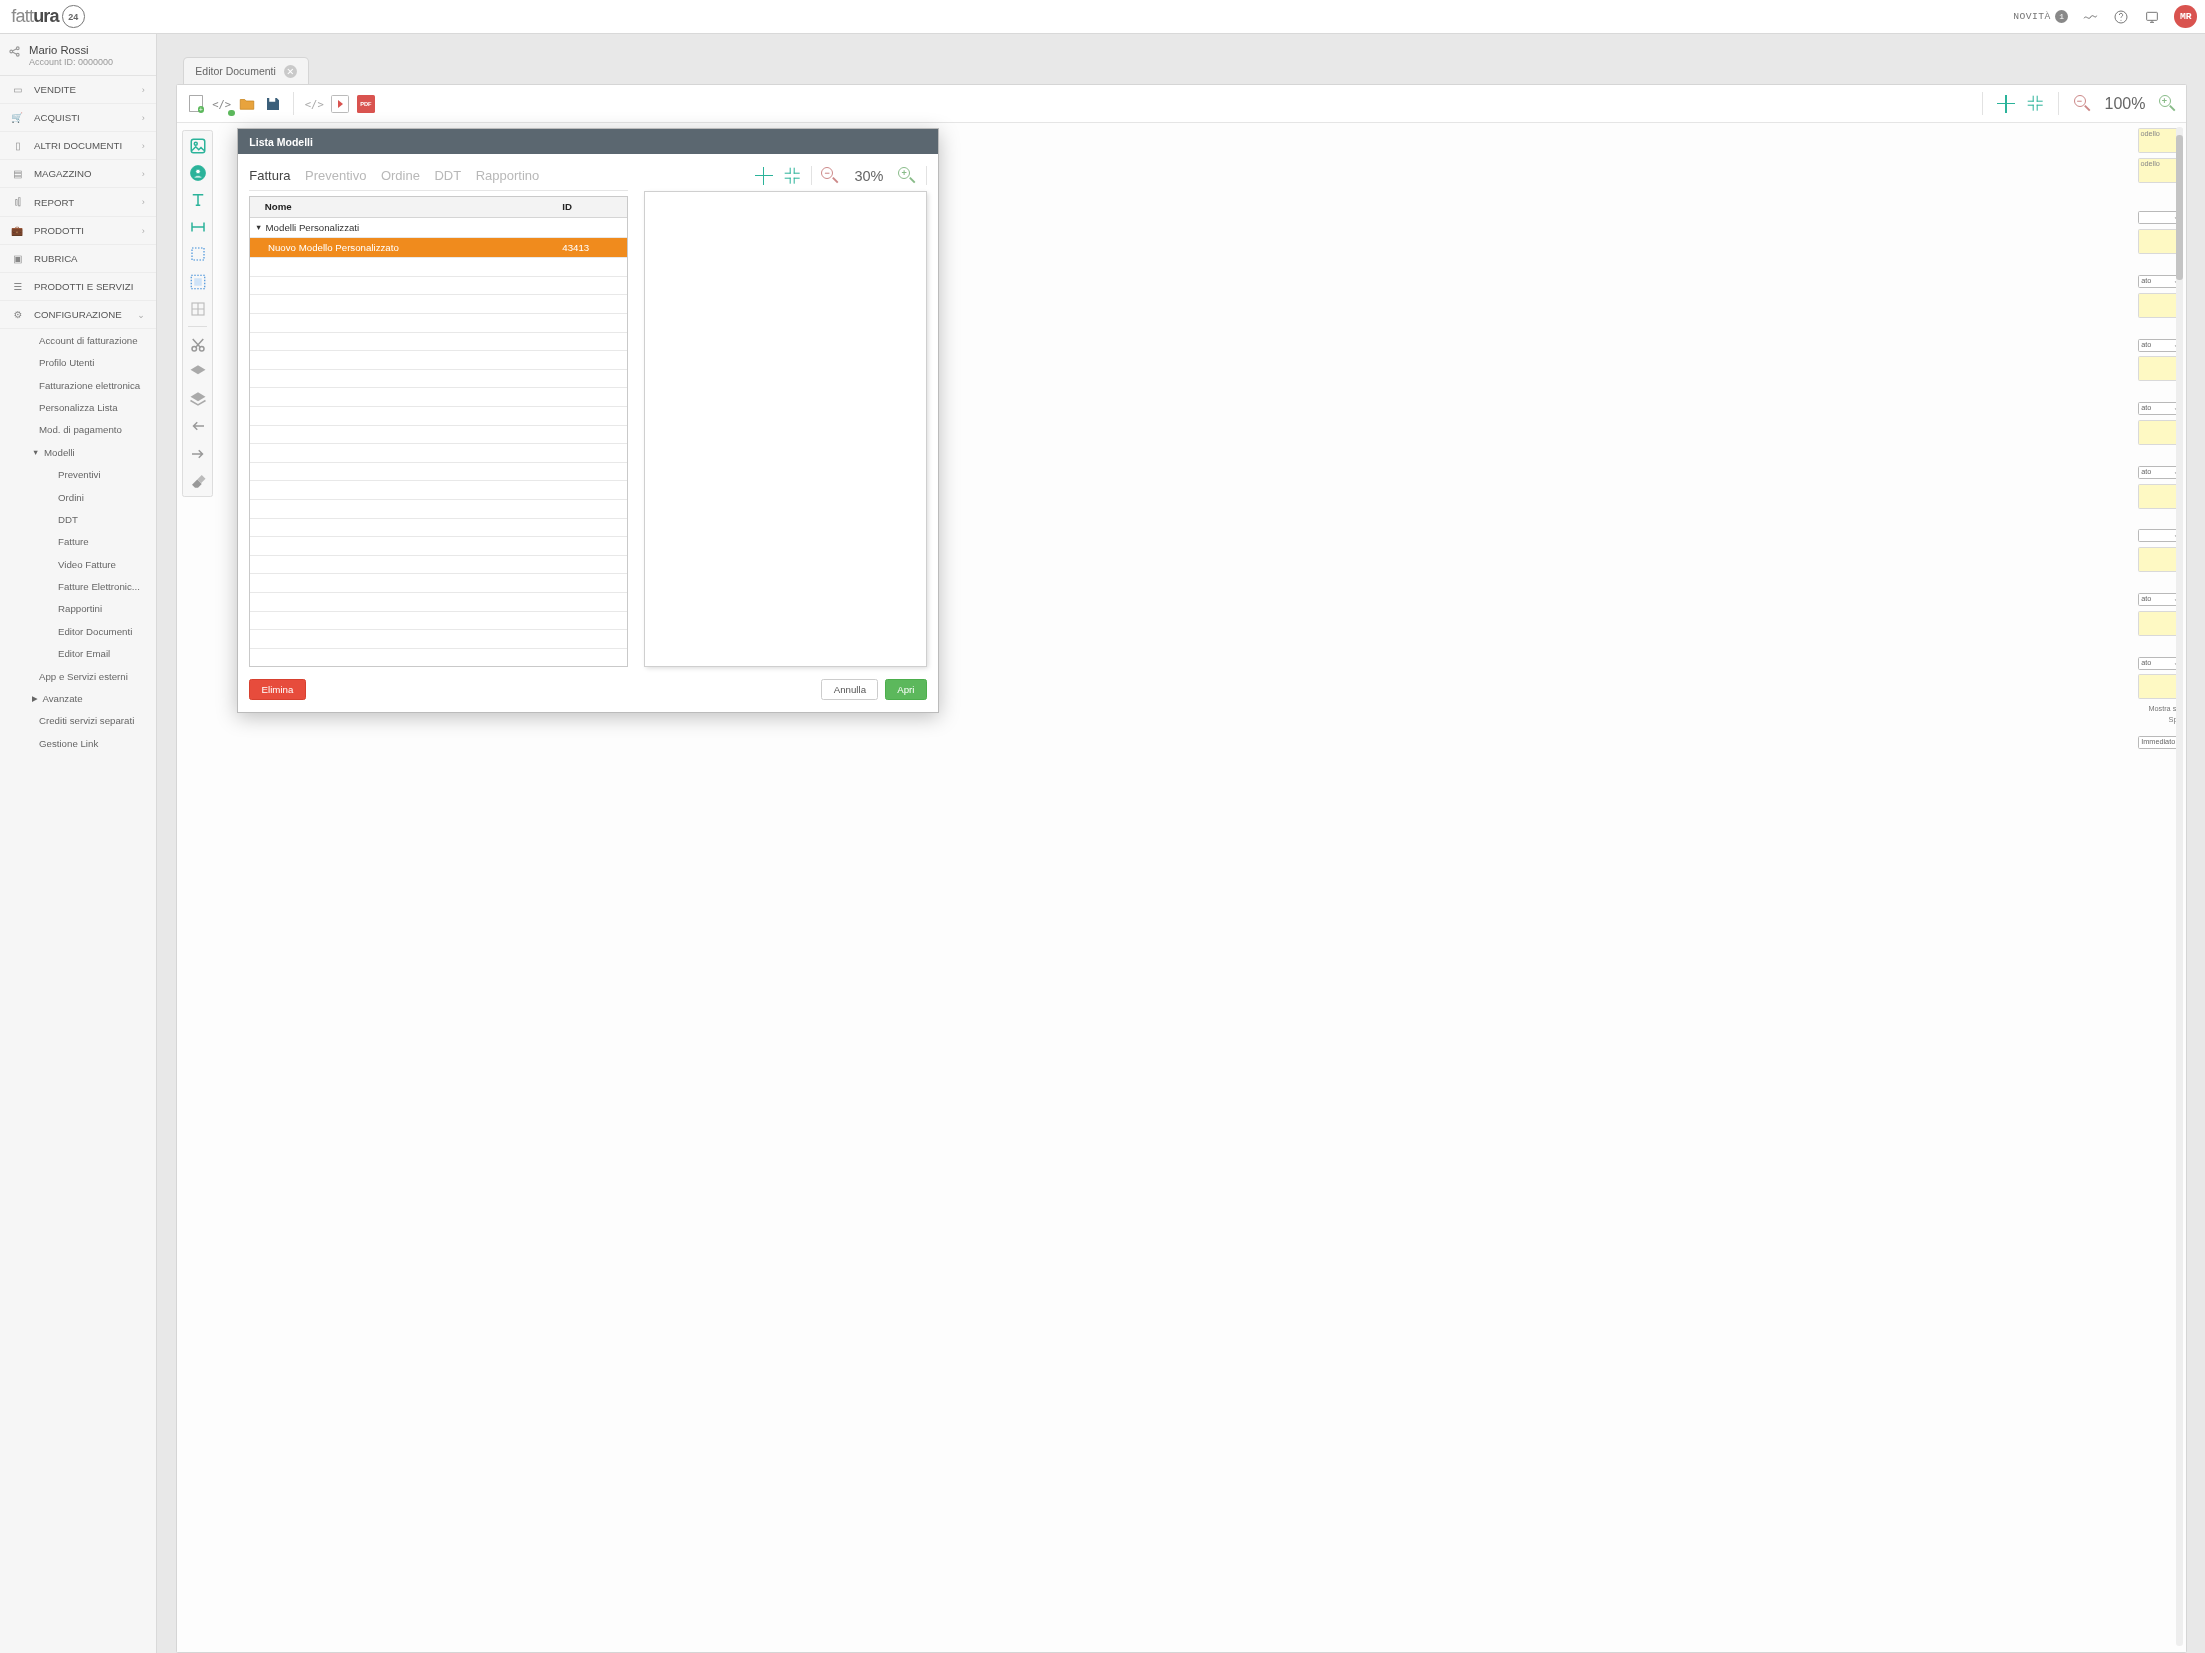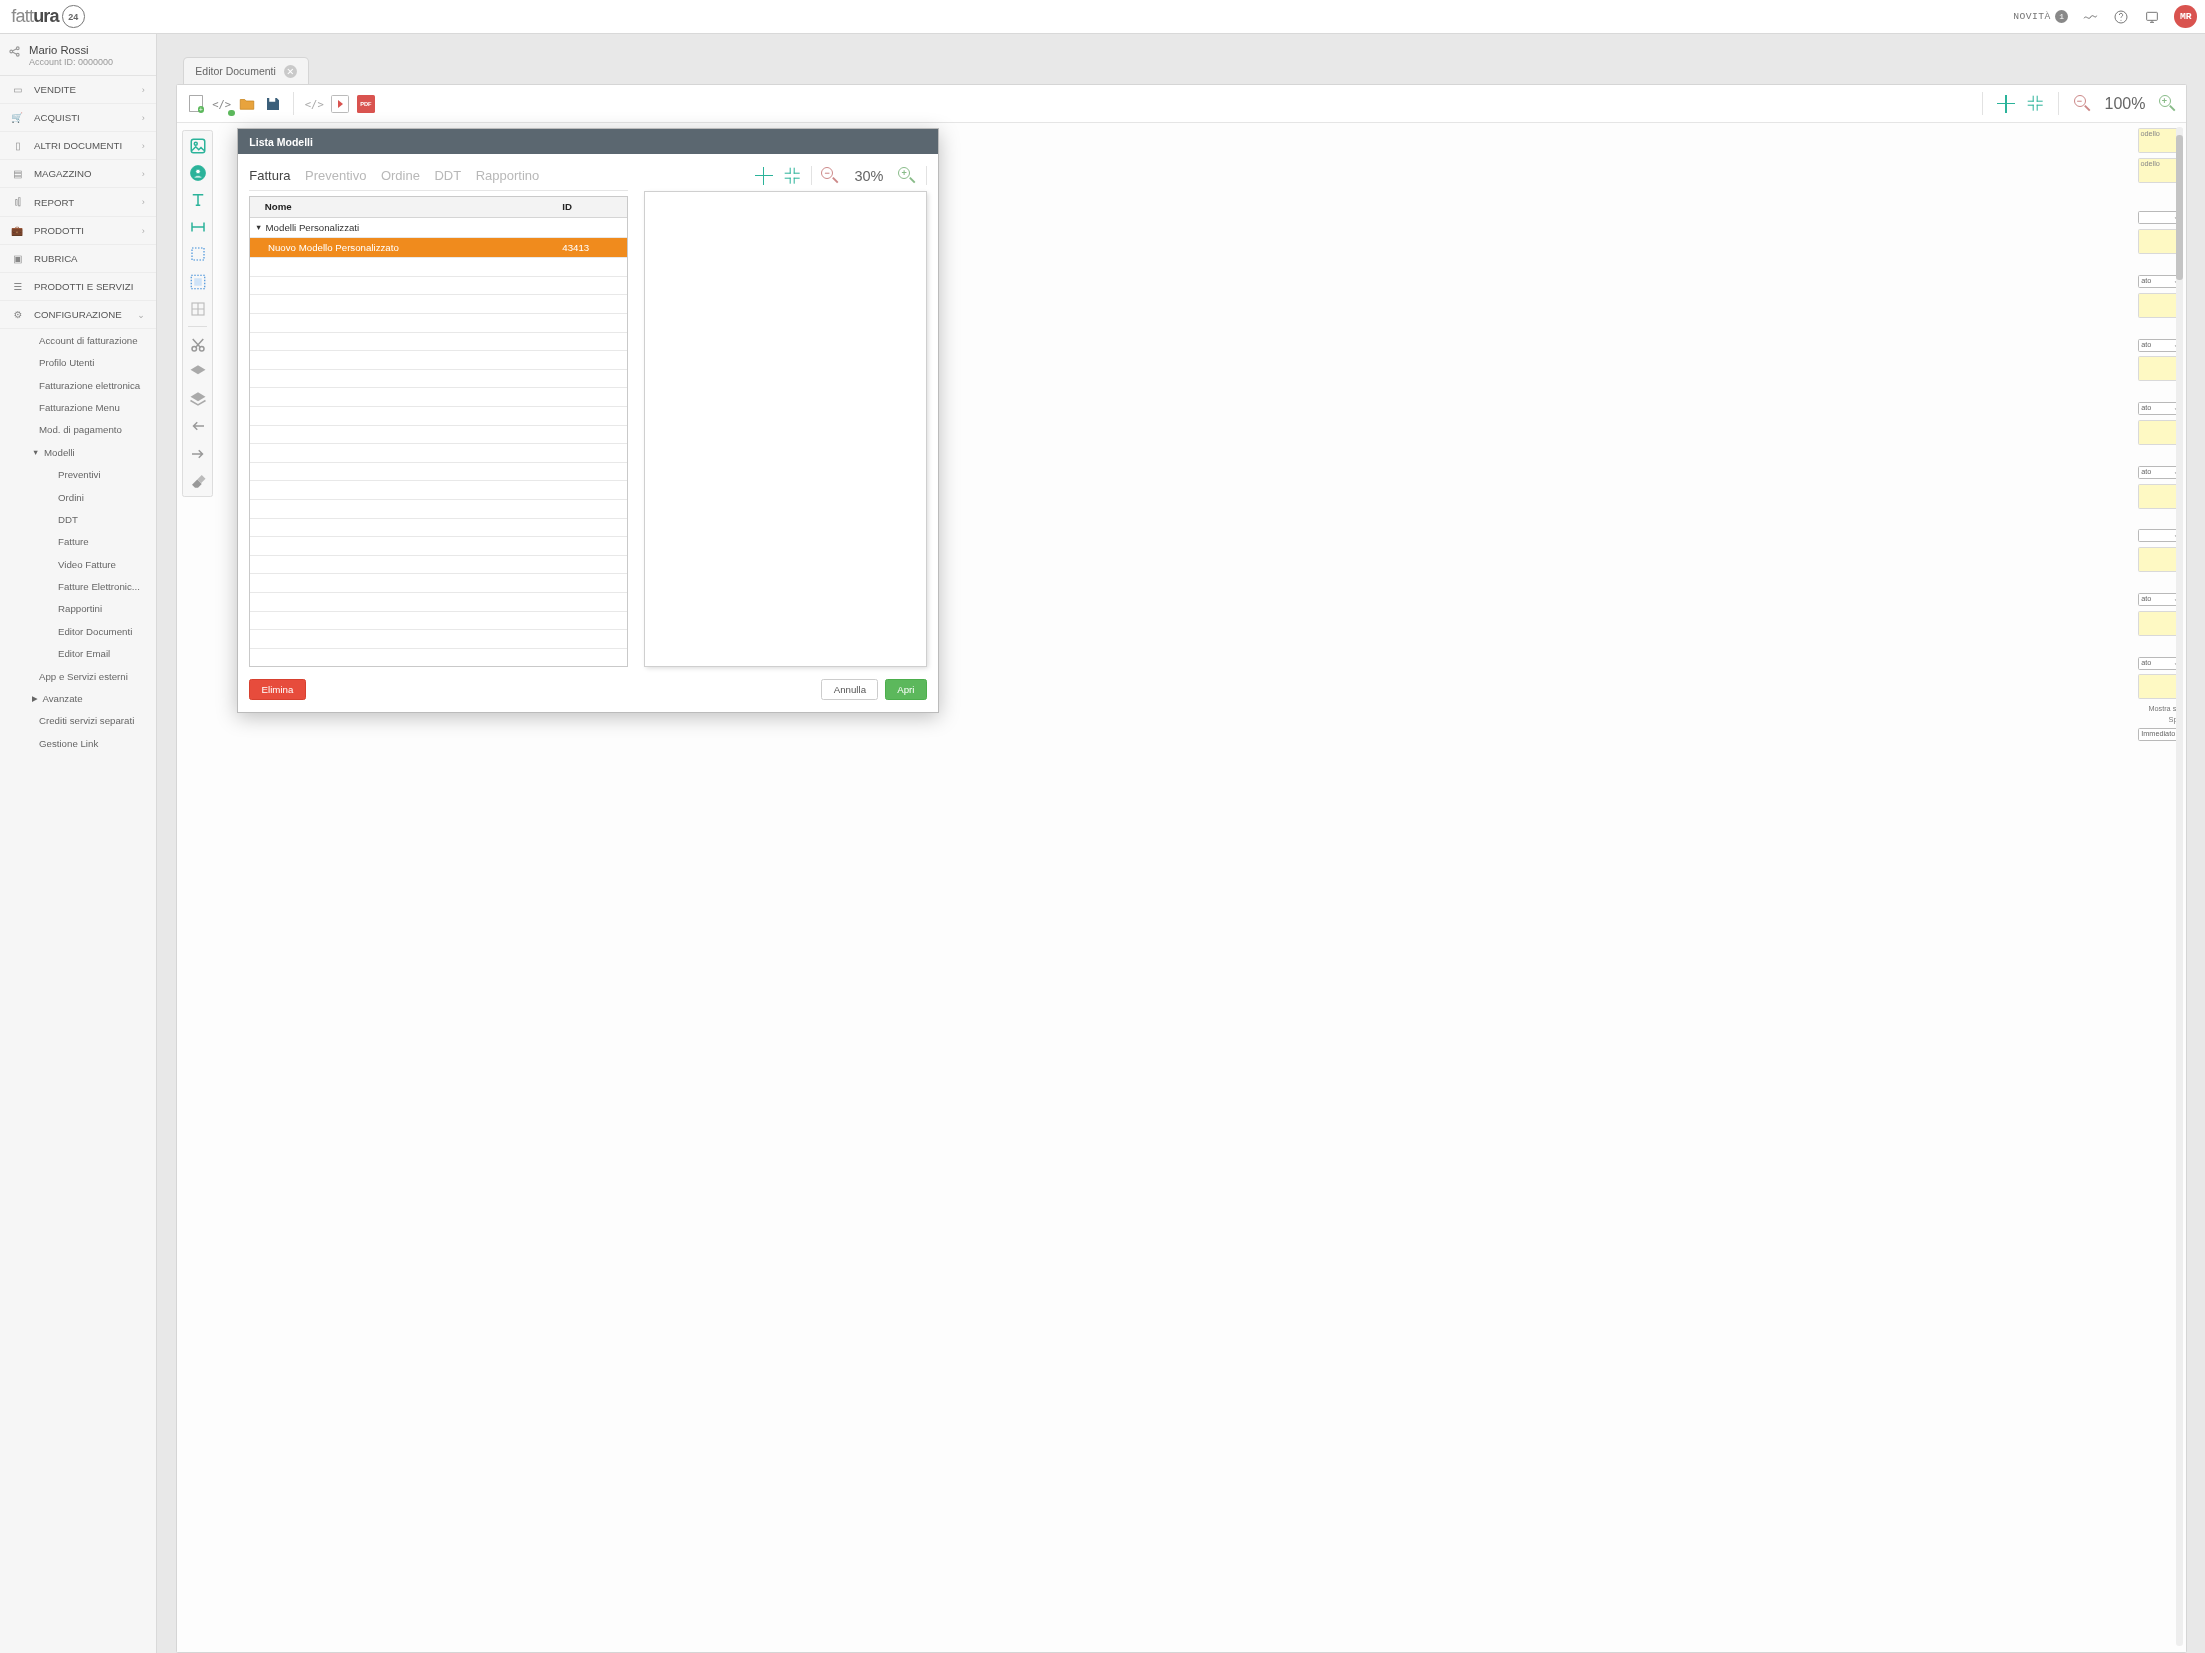--- a/index.html
+++ b/index.html
@@ -217,21 +217,21 @@
     <li class="nav-item">
         <span class="nicon">⚙</span>
         <span>CONFIGURAZIONE</span>
         <span class="chev">⌄</span>
       </li>
   </ul>
   <ul class="nav-sub">
     <li class="nav-sub-item">Account di fatturazione</li>
     <li class="nav-sub-item">Profilo Utenti</li>
     <li class="nav-sub-item">Fatturazione elettronica</li>
-    <li class="nav-sub-item">Fatturazione Menu</li>
+    <li class="nav-sub-item">Personalizza Lista</li>
     <li class="nav-sub-item">Mod. di pagamento</li>
     <li class="nav-sub-item lvl2">
         <span style="font-size:7.3px;">▼</span>
         <span>Modelli</span>
       </li>
     <li class="nav-sub-item lvl3">Preventivi</li>
     <li class="nav-sub-item lvl3">Ordini</li>
     <li class="nav-sub-item lvl3">DDT</li>
     <li class="nav-sub-item lvl3">Fatture</li>
     <li class="nav-sub-item lvl3">Video Fatture</li>
@@ -449,21 +449,21 @@
         <div style="height:16px;"></div>
         <div class="sel">
             <span>ato</span>
             <span>⌄</span>
           </div>
         <div class="row"></div>
         <div class="smalllabel">Mostra se</div>
         <div style="display:flex; gap:2.4px; align-items:center; justify-content:flex-end; margin-top:1.6px;">
           <span style="font-size:7.3px; color:#777;">Split</span>
         </div>
-        <div class="sel" style="width:100%; margin-top:4px;">
+        <div class="sel" style="width:100%; margin-top:12px;">
             <span>Immediato</span>
             <span>⌄</span>
           </div>
       </div>
     </div>
     <div class="mainscroll">
         <div class="thumb"></div>
       </div>
   </div>
 </div>

